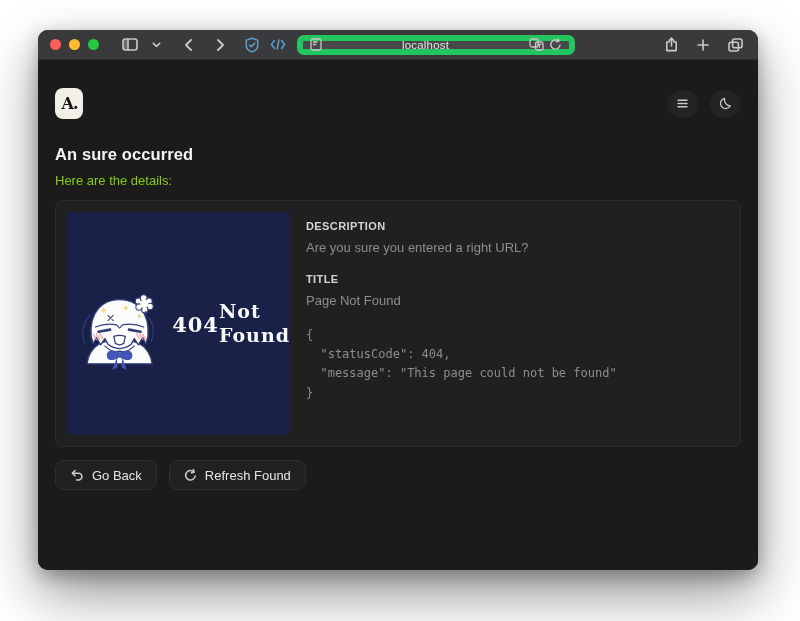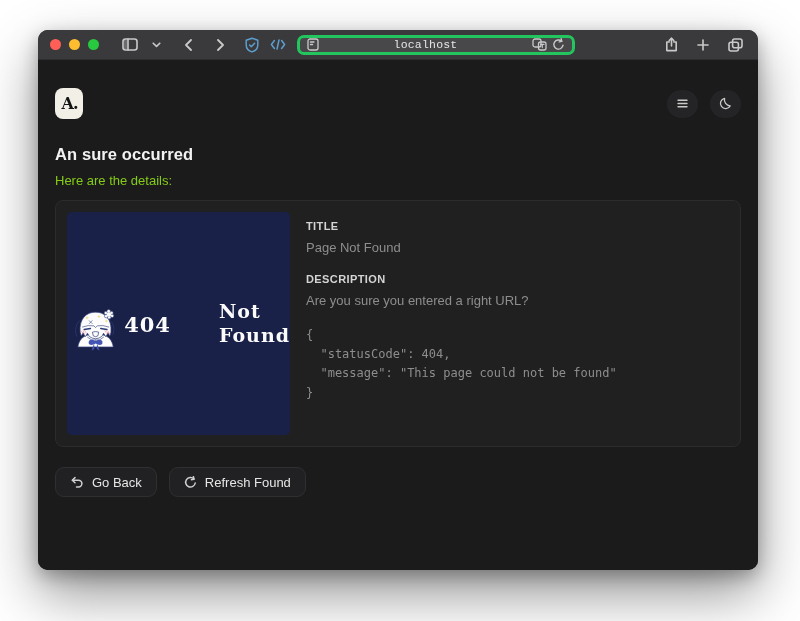--- a/index.html
+++ b/index.html
@@ -23,22 +23,22 @@
   .dot.red { background:#ff5f57; } .dot.yellow { background:#febc2e; } .dot.green { background:#28c840; }
   .tbtn { background:none; border:none; display:flex; align-items:center; justify-content:center;
           width:22px; height:22px; cursor:default; flex:0 0 auto; }
   .tbtn svg { display:block; }
   .ic-stroke { stroke:#c9c9c9; stroke-width:1.6; fill:none; stroke-linecap:round; stroke-linejoin:round; }
   .ic-blue   { stroke:#5d9ece; stroke-width:1.5; fill:none; stroke-linecap:round; stroke-linejoin:round; }
   .gap-s { margin-left:4px; } .gap-m { margin-left:10px; }
 
   .urlbar {
     margin-left:8px; width:278px; height:20px; background:#48484a;
-    border:3px solid #22c55e; border-radius:7px; display:flex; align-items:center;
-    padding:0 7px; color:#e3e3e3;font-family:Liberation Mono, monospace;
+    border:6px solid #22c55e; border-radius:7px; display:flex; align-items:center;
+    padding:0 7px; color:#e3e3e3;
   }
   .urlbar .host { flex:1; text-align:center; font-size:11.5px; letter-spacing:.2px; color:#e6e6e6; }
   .spacer { flex:1; }
 
   
   .content { height:510px; background:#1b1b1c; padding:0 17px; }
   .page-header { padding-top:28px; display:flex; align-items:center; justify-content:space-between; }
   .logo {
     width:28px; height:31px; background:#f2efe6; border-radius:8px;
     display:flex; align-items:center; justify-content:center;
@@ -61,33 +61,33 @@
     width:223px; height:223px; flex:0 0 auto; background:#1a2148; border-radius:5px;
     overflow:hidden; display:flex; flex-direction:row; align-items:center;
   }
   .illustration svg { display:block; width:223px; height:152px; margin-top:6px; }
   .i-code {
     font-family:"DejaVu Serif", serif; font-weight:bold; font-size:21px; color:#fbfbfb;
     line-height:1.1; letter-spacing:1px; margin-top:2px;
   }
   .i-caption {
     font-family:"DejaVu Serif", serif; font-weight:bold; font-size:19px; color:#fbfbfb;
-    line-height:1.25; letter-spacing:1px;margin-left:48px;
+    line-height:1.25; letter-spacing:1px;
   }
 
   .fields { padding-top:8px; }
   .f-label { font-size:11px; font-weight:bold; color:#d4d4d4; letter-spacing:.4px; }
   .f-value { font-size:13px; color:#8d8d8d; margin-top:8px; }
   .field { margin-bottom:18px; }
   pre.f-json {
     font-family:"DejaVu Sans Mono", monospace; font-size:12px; line-height:1.6;
     color:#8d8d8d; margin-top:8px; white-space:pre;
   }
 
-  .actions { margin-top:20px; display:flex; gap:12px; }
+  .actions { margin-top:13px; display:flex; gap:12px; }
   .abtn {
     height:30px; padding:0 14px; background:#212123; border:1px solid #2f2f31;
     border-radius:9px; color:#e6e6e6; font-size:13px; font-family:"Liberation Sans", sans-serif;
     display:flex; align-items:center; gap:8px; cursor:default;
   }
   .abtn svg { display:block; }
 </style>
 </head>
 <body>
 
@@ -253,26 +253,26 @@
               <circle cx="147" cy="26" r="8" stroke="none"></circle>
             </g>
             <path d="M150 40 L150 52" stroke="#32407c" stroke-width="2" stroke-linecap="round"></path>
           </svg>
           <div class="i-code">404</div>
           <div class="i-caption">Not Found</div>
         </div>
 
         <div class="fields">
           <div class="field">
+            <div class="f-label">DESCRIPTION</div>
+            <div class="f-value">Are you sure you entered a right URL?</div>
+          </div>
+          <div class="field">
             <div class="f-label">TITLE</div>
             <div class="f-value">Page Not Found</div>
-          </div>
-          <div class="field">
-            <div class="f-label">DESCRIPTION</div>
-            <div class="f-value">Are you sure you entered a right URL?</div>
           </div>
           <div class="field">
             <pre class="f-json">{
   "statusCode": 404,
   "message": "This page could not be found"
 }</pre>
           </div>
         </div>
       </div>
 

